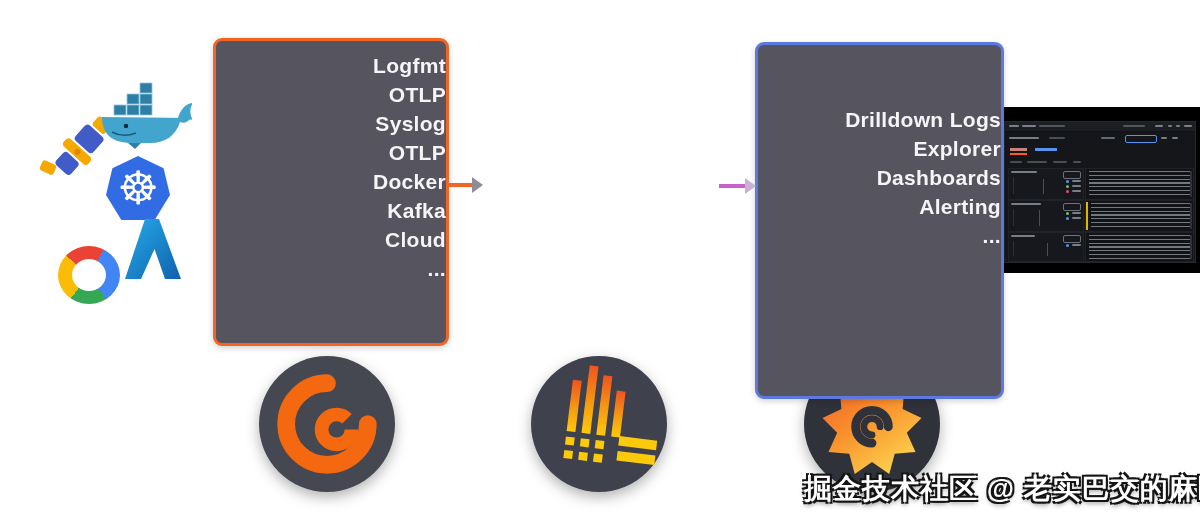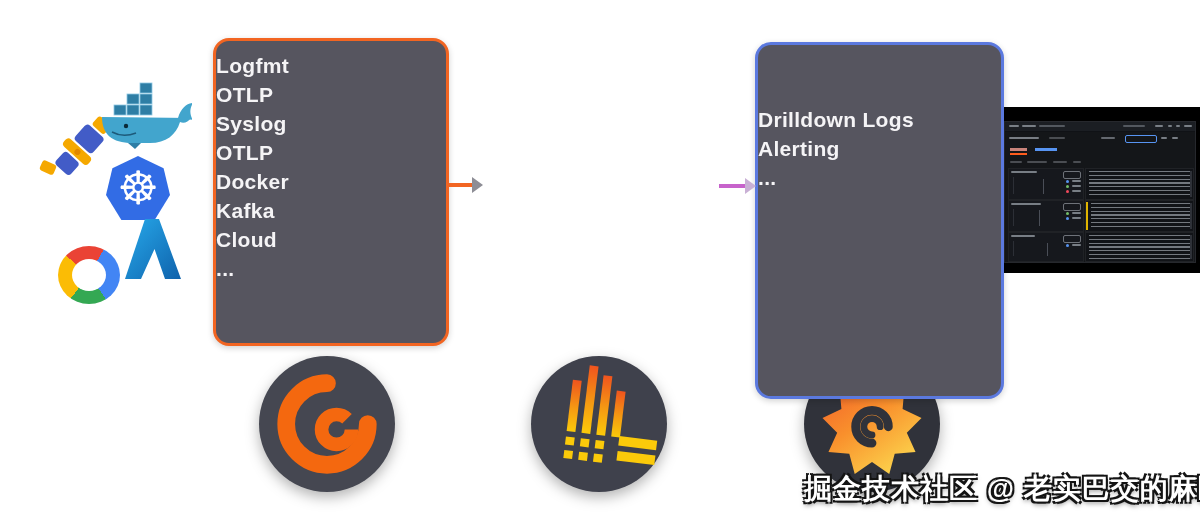--- a/index.html
+++ b/index.html
@@ -1,21 +1,21 @@
 <!DOCTYPE html>
 <html><head>
 <meta charset="utf-8">
 <style>
   html,body{margin:0;padding:0;}
   .canvas{position:relative;width:1200px;height:520px;background:#ffffff;overflow:hidden;
           font-family:"Liberation Sans", sans-serif;}
 
   
-  .pbox{position:absolute;background:#56555F;border-radius:16px;display:flex;flex-direction:column;
-        align-items:flex-start;box-shadow:0 2px 6px rgba(0,0,0,.18);z-index:2;}
+  .pbox{position:absolute;background:#56555F;border-radius:9px;display:flex;flex-direction:column;
+        align-items:flex-end;box-shadow:0 2px 6px rgba(0,0,0,.18);z-index:2;}
   .pbox .line{font-size:21px;font-weight:700;color:#F5F4F6;line-height:29px;text-align:center;
               letter-spacing:.3px;white-space:nowrap;}
   .box-sources{left:213px;top:38px;width:230px;height:292px;border:3px solid #F26522;padding-top:10px;}
   .box-loki{left:482px;top:40px;width:238px;height:295px;border:3px solid #C763CB;padding-top:59px;}
   .box-grafana{left:755px;top:42px;width:243px;height:291px;border:3px solid #5B79DF;padding-top:60px;}
 
   
   .conn{position:absolute;z-index:3;}
   .a1-line{left:446px;top:183px;width:28px;height:4px;background:#F26522;}
   .a1-head{left:472px;top:177px;width:0;height:0;border-left:11px solid #8D8D95;
@@ -140,20 +140,22 @@
     <div class="line">OTLP</div>
     <div class="line">Docker</div>
     <div class="line">Kafka</div>
     <div class="line">Cloud</div>
     <div class="line">...</div>
   </div>
 
 
   <div class="pbox box-grafana">
     <div class="line">Drilldown Logs</div>
+    <div class="line">Explorer</div>
+    <div class="line">Dashboards</div>
     <div class="line">Alerting</div>
     <div class="line">...</div>
   </div>
 
   <div class="conn a1-line"></div>
   <div class="conn a1-head"></div>
   <div class="conn a2-line"></div>
   <div class="conn a2-head"></div>
 
   <div class="logo-circle lc-alloy">

